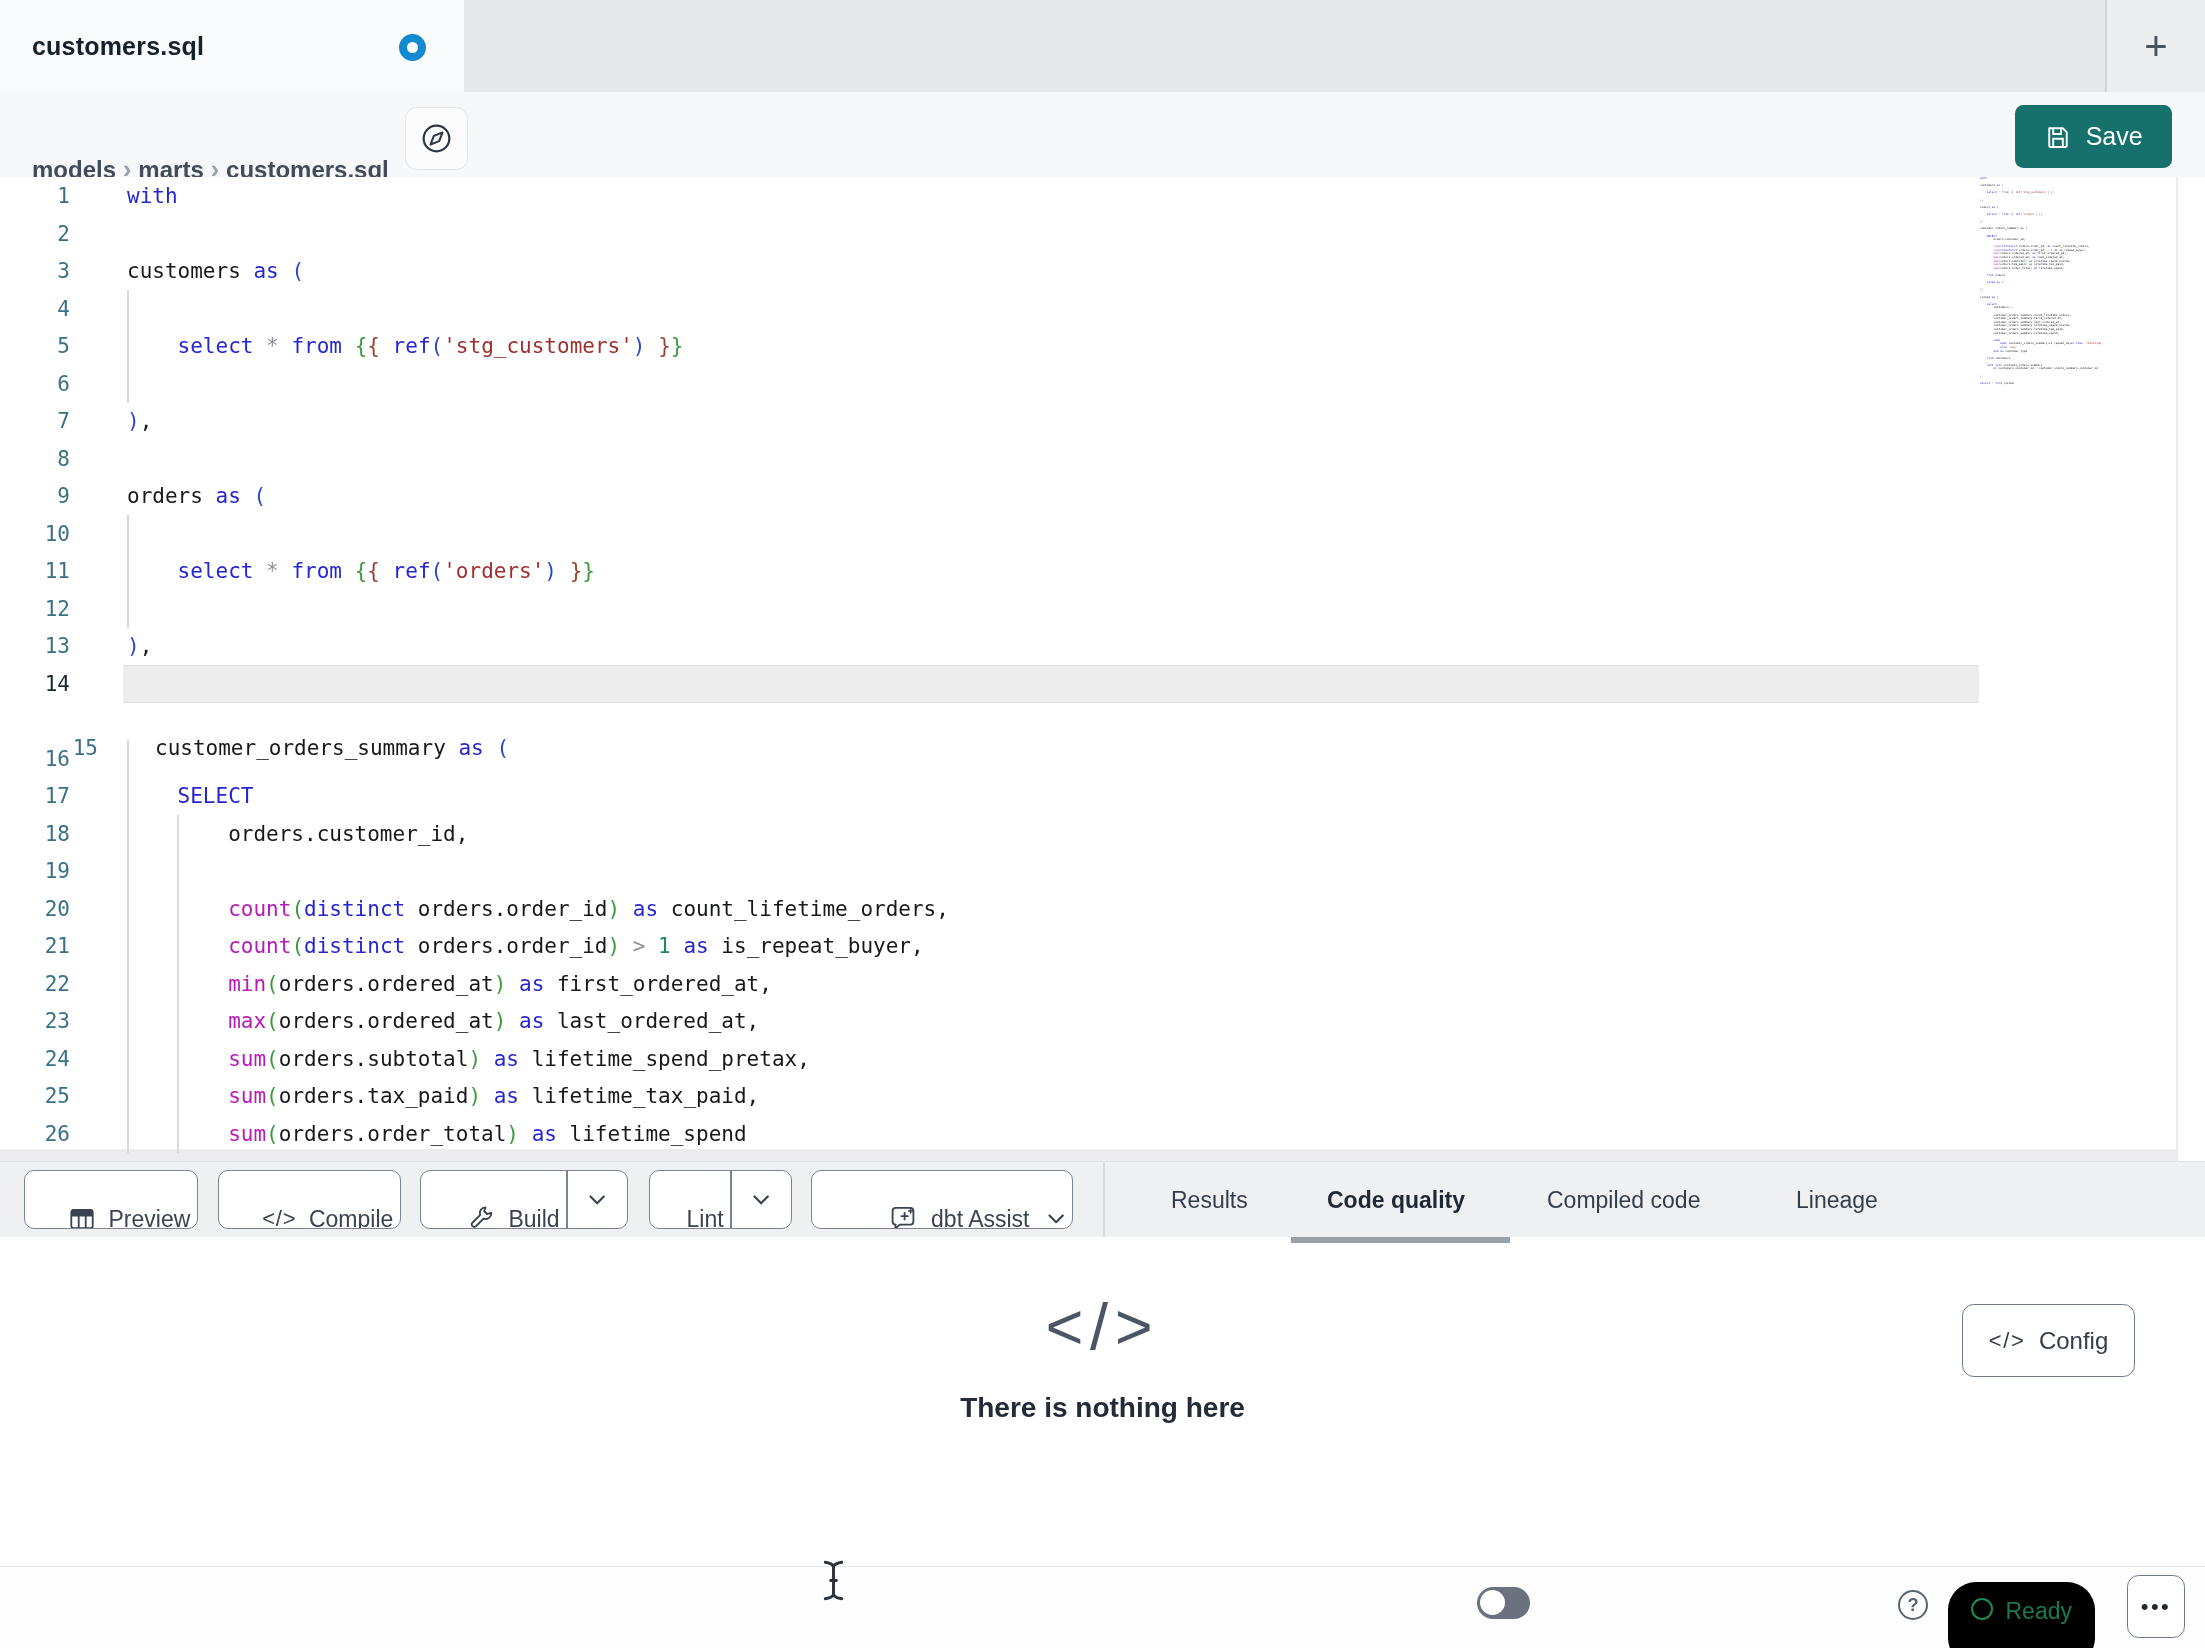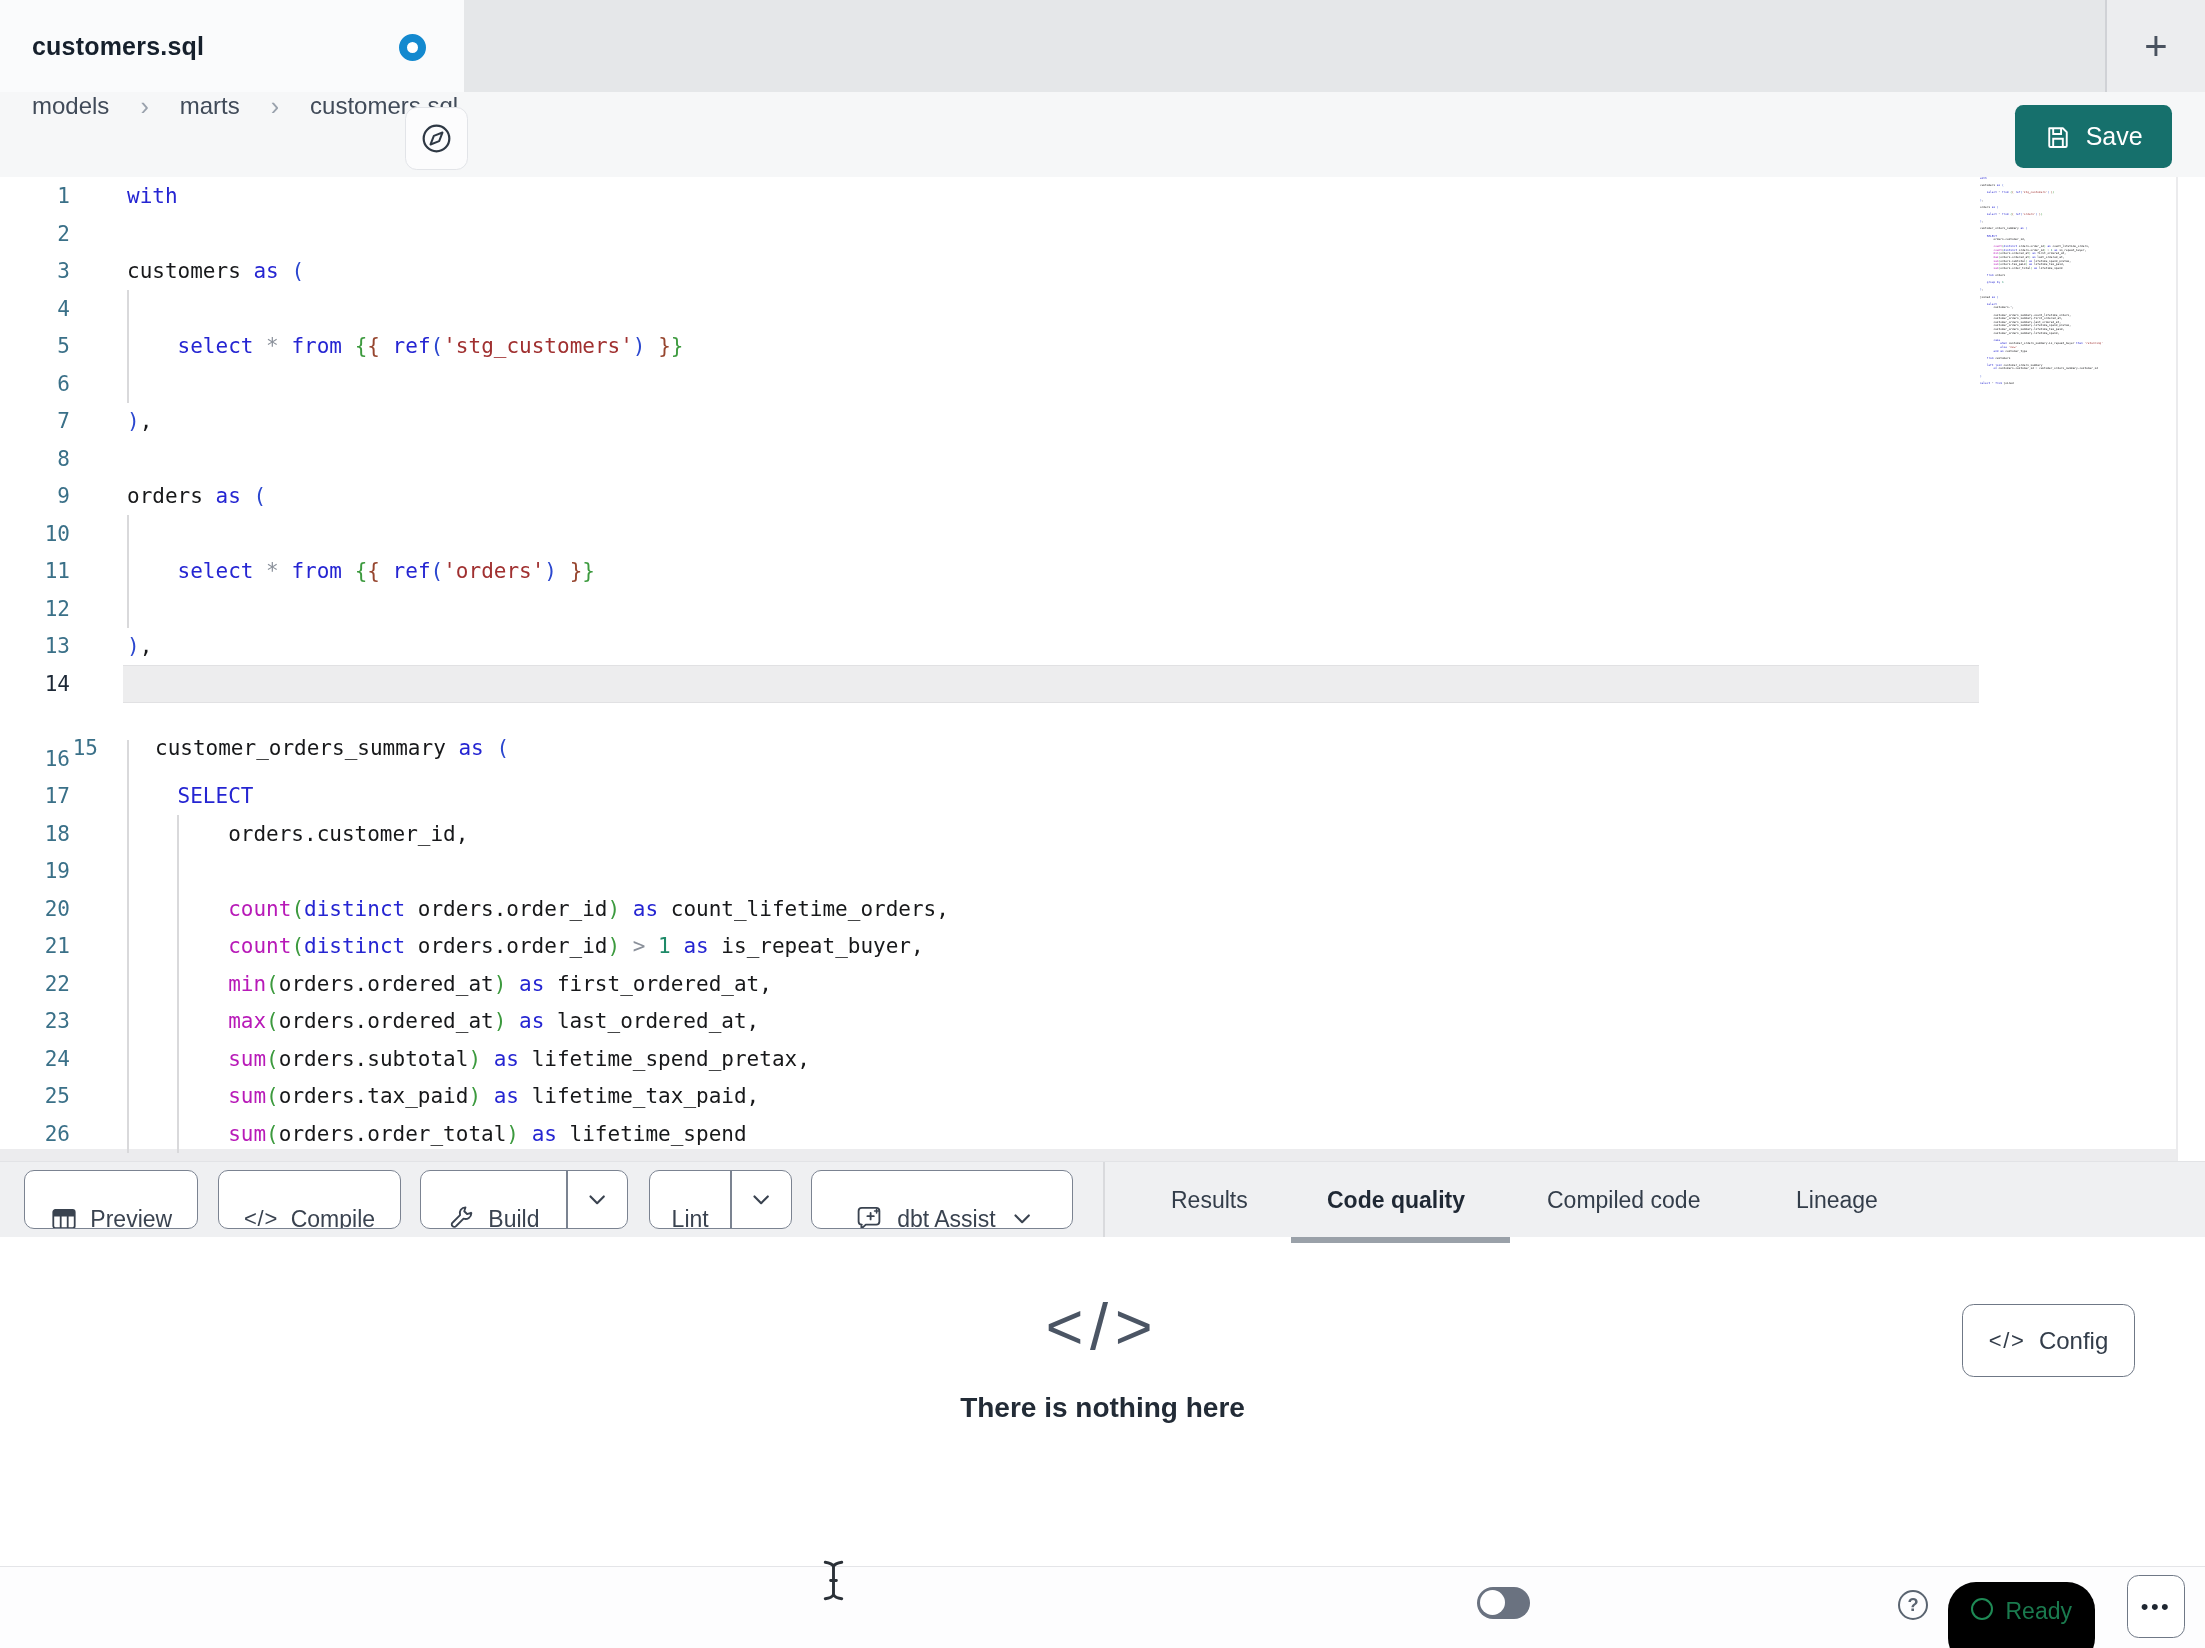--- a/index.html
+++ b/index.html
@@ -12,22 +12,22 @@
   .tab-title{font-size:25px;font-weight:700;color:#16202c;letter-spacing:0.2px;}
   .unsaved-dot{position:absolute;left:399px;top:34px;width:27px;height:27px;border:8.3px solid #1389cf;
                border-radius:50%;box-sizing:border-box;background:#fff;}
   .plus-divider{position:absolute;left:2105px;top:0;width:1.7px;height:92px;background:#d0d2d6;}
   .plus-zone{position:absolute;left:2107px;top:0;right:0;height:92px;background:#ecedef;
              display:flex;align-items:center;justify-content:center;}
   .plus-glyph{font-size:40px;color:#49525f;font-weight:400;line-height:1;}
   
   .subheader{position:absolute;left:0;top:92px;width:100%;height:92px;background:#f6f7f8;
              border-bottom:0.8px solid #ededef;box-sizing:border-box;}
-  .breadcrumb{position:absolute;left:32px;top:0;height:92px;display:flex;align-items:flex-start;
-              gap:31px;font-size:24px;color:#414b59;}
+  .breadcrumb{position:absolute;left:32px;top:0;height:92px;display:flex;align-items:flex-end;
+              gap:7px;font-size:24px;color:#414b59;font-weight:bold;}
   .crumb{cursor:default;}
   .crumb-sep{color:#9aa2ad;font-size:25px;}
   .compass-btn{position:absolute;left:405px;top:15px;width:63px;height:63px;border:1.7px solid #e2e4e8;
                border-radius:11.7px;background:#fcfcfd;display:flex;align-items:center;justify-content:center;box-sizing:border-box;}
   .save-btn{position:absolute;right:33px;top:13.3px;width:157px;height:63px;background:#16706c;border:none;
             border-radius:8.3px;color:#fff;display:flex;align-items:center;justify-content:center;gap:13.3px;
             font-size:25px;font-family:inherit;}
   
   .editor{position:absolute;left:0;top:177px;width:2205px;height:984px;background:#fff;
           font-family:"DejaVu Sans Mono",monospace;font-size:21px;}
@@ -44,21 +44,21 @@
   .minimap{position:absolute;left:1980px;top:0;width:196px;font-size:2.8px;line-height:3.6px;
            white-space:pre;z-index:3;}
   .mini-line{height:3.6px;}
   .vscroll-line{position:absolute;left:2176px;top:0;width:1.7px;height:984px;background:#ebebed;}
   .hscroll{position:absolute;left:0;top:972px;height:11.7px;width:2176px;background:#ececee;}
   
   .toolbar{position:absolute;left:0;top:1161px;width:100%;height:77px;background:#eff0f2;
            border-top:0.8px solid #e2e3e6;box-sizing:border-box;}
   .btn{position:absolute;top:8.3px;height:59px;background:#fff;border:1.7px solid #7b8391;border-radius:10px;
        box-sizing:border-box;display:flex;align-items:stretch;color:#3a4350;font-size:23px;overflow:hidden;}
-  .btn-main{display:flex;align-items:center;justify-content:center;gap:12.5px;flex:1;padding:0 6.7px;margin-top:39px;}
+  .btn-main{display:flex;align-items:center;justify-content:flex-end;gap:12.5px;flex:1;padding:0 6.7px;margin-top:39px;}
   .btn-sep{width:1.7px;background:#7b8391;}
   .btn-caret{width:59px;display:flex;align-items:center;justify-content:center;}
   .tb-divider{position:absolute;left:1103px;top:0;width:1.7px;height:77px;background:#d9dadd;}
   .rtab{position:absolute;top:0;height:77px;display:flex;align-items:center;font-size:23px;color:#333d4a;}
   .rtab.active{font-weight:700;color:#1f2834;}
   .tab-underline{position:absolute;left:1291px;top:1237px;width:219px;height:5.8px;background:#9aa1a9;z-index:5;}
   
   .panel{position:absolute;left:0;top:1237px;width:100%;height:328px;background:#fff;}
   .empty{position:absolute;left:0;right:0;top:52px;text-align:center;}
   .empty-icon{font-size:65px;color:#4b5564;letter-spacing:6.7px;font-weight:400;}

